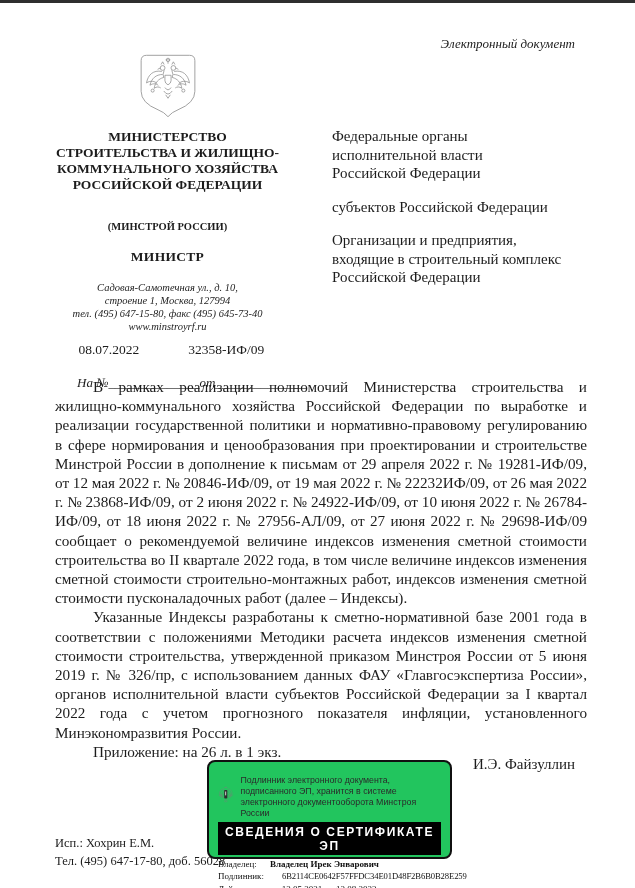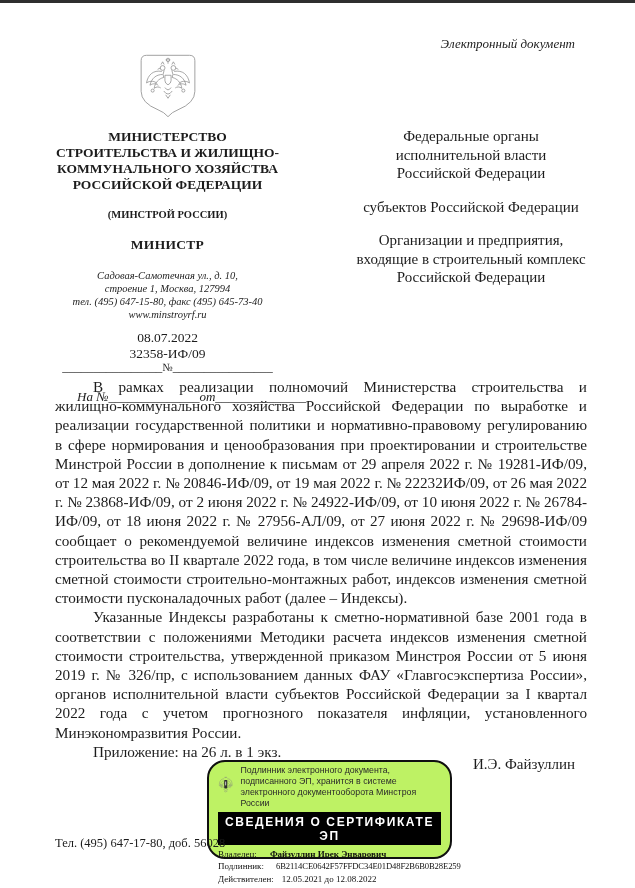--- a/index.html
+++ b/index.html
@@ -6,52 +6,52 @@
   .page{
     position:relative;width:635px;height:888px;background:#fff;overflow:hidden;
     font-family:"Liberation Serif","DejaVu Serif",serif;color:#1c1c1c;
     border-top:3px solid #2f2f2f;box-sizing:border-box;
   }
   .edoc{position:absolute;top:33px;right:60px;font-style:italic;font-size:13px;color:#222;}
   
   .lh-col{position:absolute;left:40px;top:50px;width:255px;text-align:center;}
   .coa{margin:0 auto 10px auto;display:block;}
   .min-name{font-weight:bold;font-size:13.5px;line-height:16px;}
-  .short-name{font-weight:bold;font-size:10.5px;margin-top:16px;}
+  .short-name{font-weight:bold;font-size:10.5px;margin-top:28px;}
   .minister{font-weight:bold;font-size:13.5px;margin-top:17px;letter-spacing:.3px;}
   .addr{font-style:italic;font-size:10.5px;line-height:13px;margin-top:16px;}
-  .date-row{display:grid;grid-template-columns:1fr;width:235px;margin:9px auto 0 auto;font-size:13.5px;}
+  .date-row{display:grid;grid-template-columns:1fr 1fr;width:235px;margin:9px auto 0 auto;font-size:13.5px;}
   .underline-row{font-size:12.5px;line-height:10px;letter-spacing:0;white-space:nowrap;}
   .no-sign{font-size:11px;}
   .ref-row{margin-top:17px;text-align:right;padding-left:37px;font-size:13px;font-style:italic;white-space:nowrap;}
   
-  .addr-col{position:absolute;left:332px;top:124px;width:278px;text-align:center;font-size:15px;line-height:18.5px;}
+  .addr-col{position:absolute;left:332px;top:124px;width:278px;font-size:15px;line-height:18.5px;}
   .addr-group{margin-bottom:15px;}
   
   .body-block{position:absolute;left:55px;top:374px;width:532px;font-size:15.2px;line-height:19.2px;text-align:justify;}
   .body-block p{margin:0;text-indent:38px;}
   .attachment{margin-top:19px;text-indent:38px;}
   
   .signer{position:absolute;top:753px;right:60px;font-size:15px;}
   
   .stamp{
     position:absolute;left:207px;top:757px;width:245px;height:99px;box-sizing:border-box;
-    border:2.5px solid #101010;border-radius:18px;background:#bef264;padding:0 9px 4px 9px;
+    border:2.5px solid #101010;border-radius:8px;background:#22c55e;padding:10px 9px 4px 9px;
   }
   .stamp-head{display:flex;align-items:flex-start;gap:7px;}
   .stamp-desc{font-family:"Liberation Sans","DejaVu Sans",sans-serif;font-size:8.8px;line-height:11px;color:#2a2a2a;padding-top:3px;}
   .stamp-bar{
     margin-top:3px;background:#000;color:#fff;text-align:center;
     font-family:"Liberation Sans","DejaVu Sans",sans-serif;font-weight:bold;font-size:12px;
     letter-spacing:1.6px;padding:2.5px 0 2px 0;
   }
   .stamp-rows{margin-top:3px;font-size:9px;line-height:12.5px;color:#111;white-space:nowrap;}
   .stamp-label{display:inline-block;}
   .owner-val{font-weight:bold;margin-left:13px;}
-  .cert-val{font-size:8.6px;letter-spacing:-0.1px;margin-left:12px;}
+  .cert-val{font-size:8.6px;letter-spacing:-0.1px;margin-left:18px;}
   .valid-val{margin-left:8px;}
   
   .footer{position:absolute;left:55px;top:831px;font-size:12.5px;line-height:18px;}
 </style>
 </head>
 <body>
 
 <div class="page">
 
   <div class="edoc">Электронный документ</div>
@@ -88,21 +88,20 @@
     <div class="addr">
       <div>Садовая-Самотечная ул., д. 10,</div>
       <div>строение 1, Москва, 127994</div>
       <div>тел. (495) 647-15-80, факс (495) 645-73-40</div>
       <div>www.minstroyrf.ru</div>
     </div>
     <div class="date-row">
       <span>08.07.2022</span>
       <span>32358-ИФ/09</span>
     </div>
-    <div class="underline-row"><span>________________</span><span class="no-sign">№</span><span>________________</span></div>
     <div class="ref-row"><span>На №</span><span>______________</span><span>от</span><span>______________</span></div>
   </div>
 
   <div class="addr-col">
     <div class="addr-group">
       <div>Федеральные органы</div>
       <div>исполнительной власти</div>
       <div>Российской Федерации</div>
     </div>
     <div class="addr-group">
@@ -136,23 +135,24 @@
           <path d="M17 5 l1.5 -3 l1.5 3 M20 5 l1.5 -3 l1.5 3"></path>
           <path d="M14 34 q6 6 12 0 M15.5 38.5 q4.5 5 9 0"></path>
         </g>
         <rect x="16" y="10" width="8" height="22" rx="2" fill="#2d2d2d"></rect>
         <rect x="19" y="14" width="2" height="10" fill="#ffffff"></rect>
       </svg>
       <div class="stamp-desc">Подлинник электронного документа, подписанного ЭП, хранится в системе электронного документооборота Минстроя России</div>
     </div>
     <div class="stamp-bar">СВЕДЕНИЯ О СЕРТИФИКАТЕ ЭП</div>
     <div class="stamp-rows">
-      <div><span class="stamp-label">Владелец:</span><span class="owner-val">Файзуллин Ирек Энварович</span></div>
+      <div><span class="stamp-label">Владелец:</span><span class="owner-val">Владелец Ирек Энварович</span></div>
       <div><span class="stamp-label">Подлинник:</span><span class="cert-val">6B2114CE0642F57FFDC34E01D48F2B6B0B28E259</span></div>
       <div><span class="stamp-label">Действителен:</span><span class="valid-val">12.05.2021 до 12.08.2022</span></div>
     </div>
   </div>
 
   <div class="footer">
+    <div>Исп.: Хохрин Е.М.</div>
     <div>Тел. (495) 647-17-80, доб. 56028</div>
   </div>
 
 </div>
 
 </body></html>

